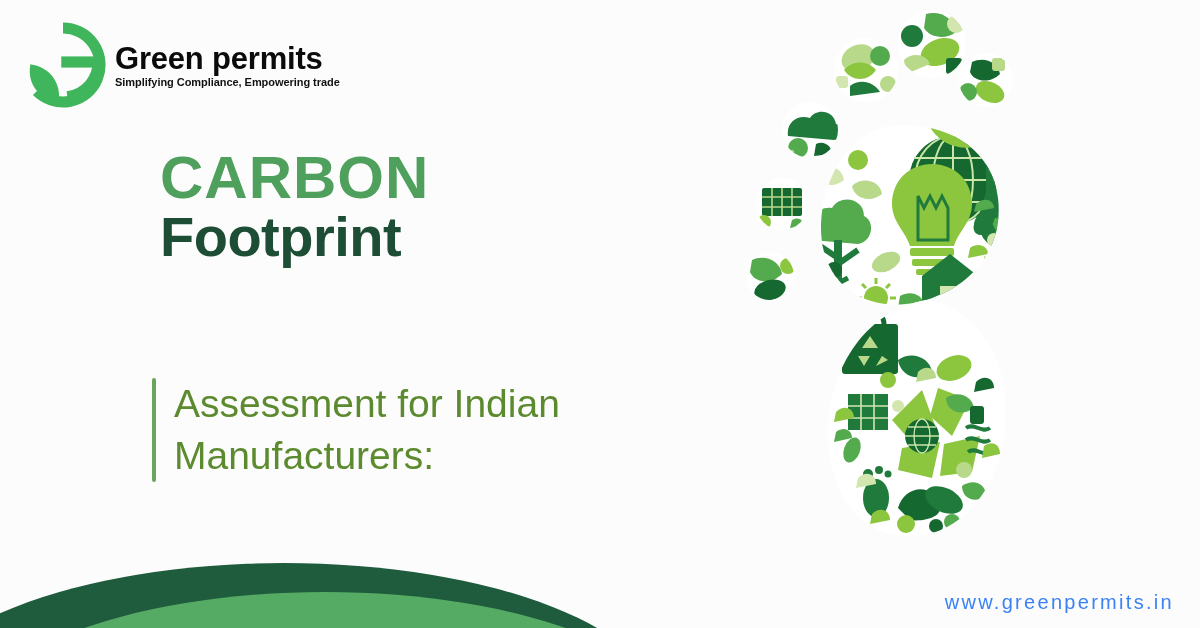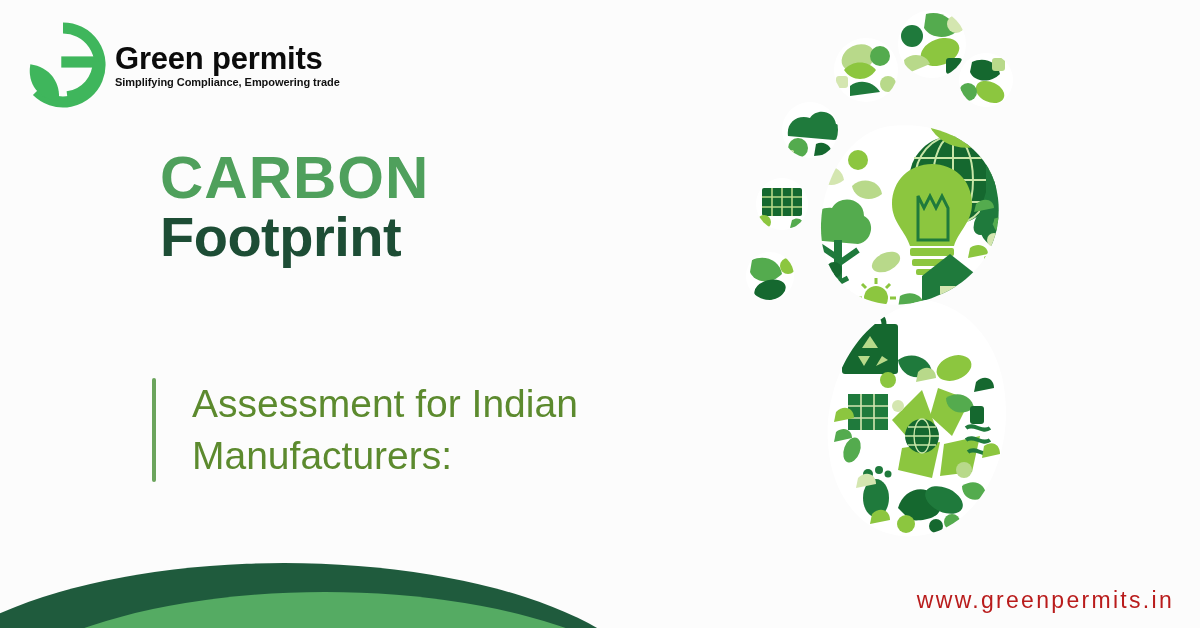--- a/index.html
+++ b/index.html
@@ -81,42 +81,42 @@
     letter-spacing:-0.5px;
     line-height:1.0;
     margin-top:4px;
     white-space:nowrap;
   }
 
   
   #subtitle-block {
     position:absolute;
     left:152px; top:378px;
-    display:flex; align-items:stretch; gap:36px;
+    display:flex; align-items:stretch; gap:18px;
   }
   #subtitle-rule {
     width:4px;
     background:#6ba45c;
     border-radius:2px;
     flex:0 0 auto;
   }
   #subtitle-text {
     font-size:39px;
     font-weight:normal;
     color:#5c8a2e;
     line-height:1.33;
     max-width:520px;
   }
 
   
   #website {
     position:absolute;
     right:26px; bottom:14px;
-    font-size:23px;
-    color:#b91c1c;
+    font-size:20px;
+    color:#3b82f6;
     letter-spacing:2.3px;
     white-space:nowrap;
   }
 
   
   #footprint-art {
     position:absolute;
     left:740px; top:8px;
     width:330px; height:580px;
   }

